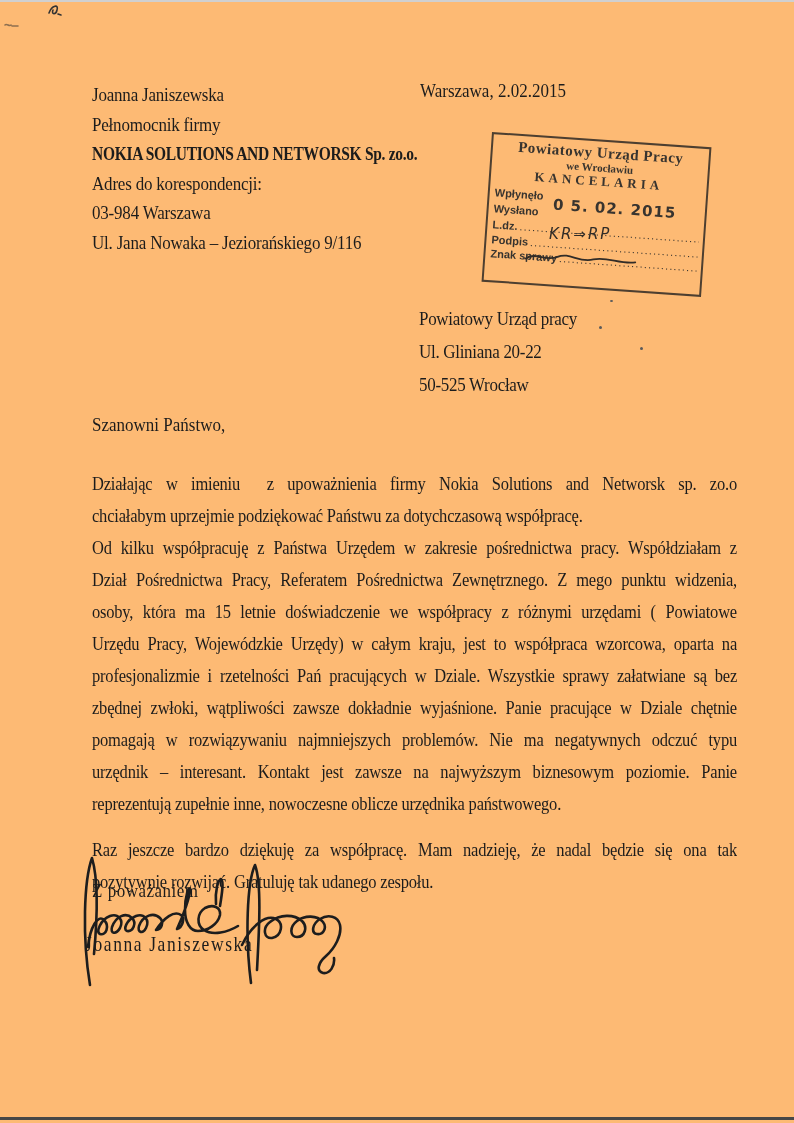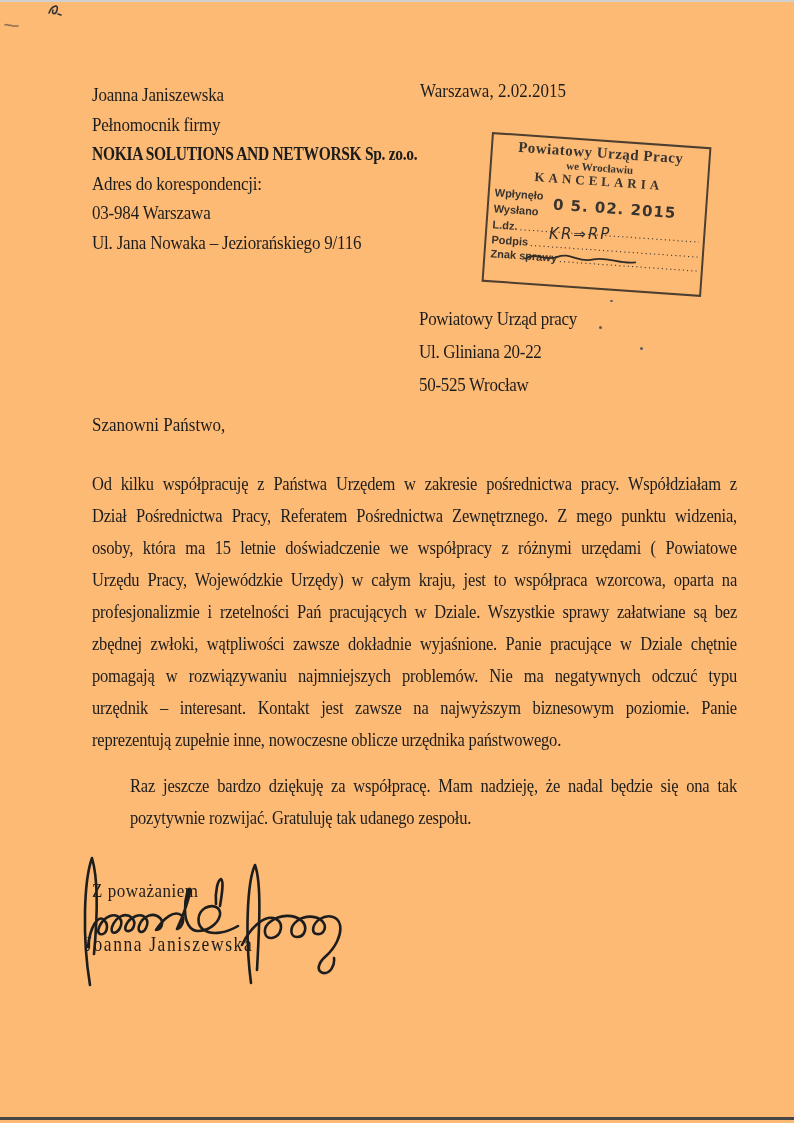--- a/index.html
+++ b/index.html
@@ -19,21 +19,21 @@
   .recipient{position:absolute;left:419px;top:300px;font-size:17px;letter-spacing:-0.3px;}
   .recipient div{height:33px;line-height:33px;}
 
   .salutation{position:absolute;left:92px;top:414px;font-size:17px;}
 
   .body{position:absolute;left:92px;top:466px;width:645px;font-size:16.5px;letter-spacing:-0.2px;}
   .jline{height:32px;line-height:32px;text-align:justify;text-align-last:justify;
          transform:scaleY(1.16);transform-origin:0 0;overflow:hidden;white-space:nowrap;}
   .jline.lastline{text-align-last:left;}
   .para{margin:0;}
-  .para + .para.gap{margin-top:14px;margin-left:38px;}
+  .para + .para.gap{margin-top:14px;}
 
   .closing{position:absolute;left:92px;top:880px;font-size:17px;letter-spacing:0.5px;}
   .signer{position:absolute;left:85px;top:933px;font-size:17.5px;letter-spacing:1.6px;}
 
   .signature{position:absolute;left:76px;top:852px;}
   .signature path{fill:none;stroke:#1d1d1d;stroke-width:2.6;stroke-linecap:round;stroke-linejoin:round;}
 
   
   .stamp{position:absolute;left:492px;top:132px;width:216px;height:146px;
          border:2px solid rgba(30,30,30,.85);transform:rotate(4deg);transform-origin:0 0;
@@ -121,20 +121,24 @@
   <div class="recipient">
     <div class="sline">Powiatowy Urząd pracy</div>
     <div class="sline">Ul. Gliniana 20-22</div>
     <div class="sline">50-525 Wrocław</div>
   </div>
 
   <div class="salutation sline">Szanowni Państwo,</div>
 
   <div class="body" id="body">
       <div class="para">
+        <div class="jline">Działając w imieniu&nbsp; z upoważnienia firmy Nokia Solutions and Networsk sp. zo.o</div>
+        <div class="jline lastline">chciałabym uprzejmie podziękować Państwu za dotychczasową współpracę.</div>
+      </div>
+      <div class="para">
         <div class="jline">Od kilku współpracuję z Państwa Urzędem w zakresie pośrednictwa pracy. Współdziałam z</div>
         <div class="jline">Dział Pośrednictwa Pracy, Referatem Pośrednictwa Zewnętrznego. Z mego punktu widzenia,</div>
         <div class="jline">osoby, która ma 15 letnie doświadczenie we współpracy z różnymi urzędami ( Powiatowe</div>
         <div class="jline">Urzędu Pracy, Wojewódzkie Urzędy) w całym kraju, jest to współpraca wzorcowa, oparta na</div>
         <div class="jline">profesjonalizmie i rzetelności Pań pracujących w Dziale. Wszystkie sprawy załatwiane są bez</div>
         <div class="jline">zbędnej zwłoki, wątpliwości zawsze dokładnie wyjaśnione. Panie pracujące w Dziale chętnie</div>
         <div class="jline">pomagają w rozwiązywaniu najmniejszych problemów. Nie ma negatywnych odczuć typu</div>
         <div class="jline">urzędnik – interesant. Kontakt jest zawsze na najwyższym biznesowym poziomie. Panie</div>
         <div class="jline lastline">reprezentują zupełnie inne, nowoczesne oblicze urzędnika państwowego.</div>
       </div>

